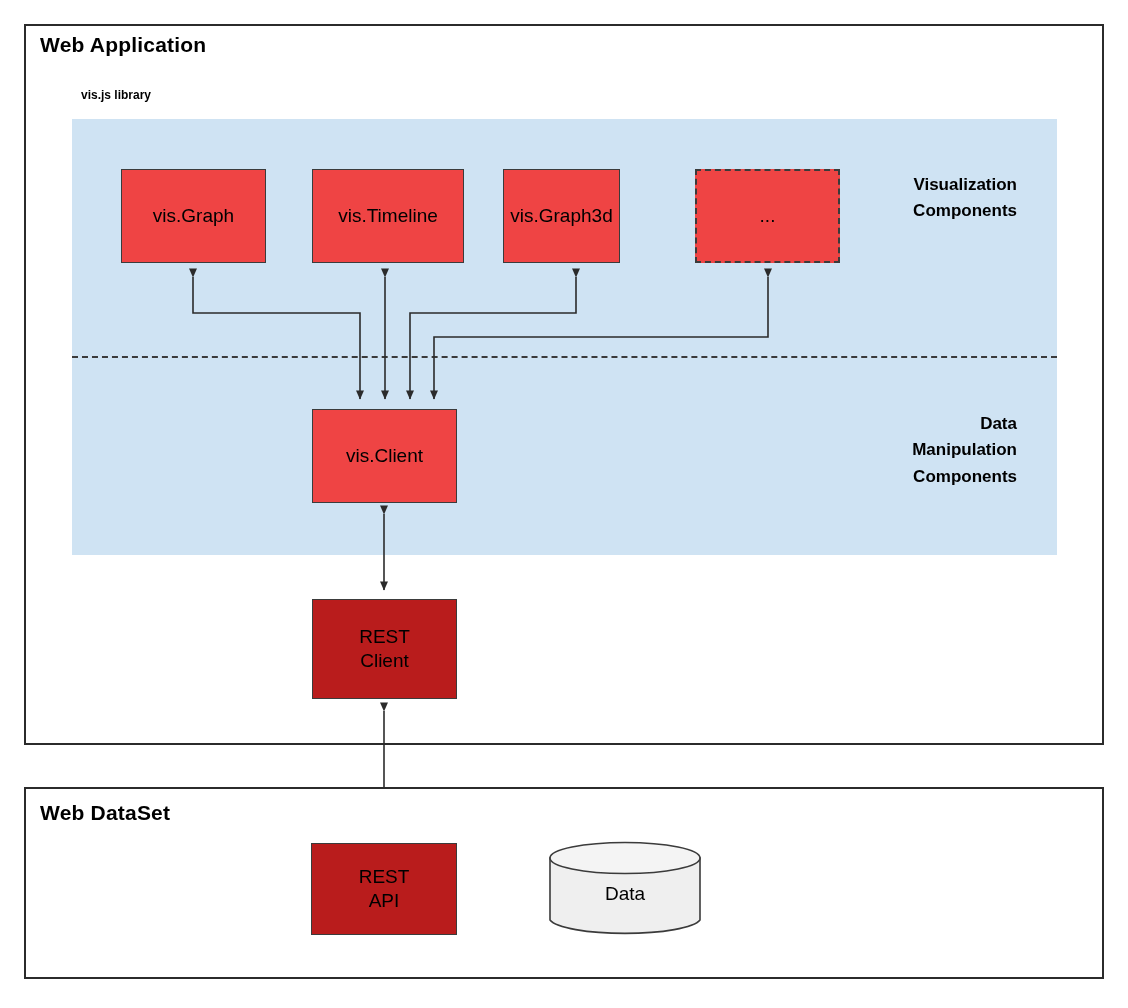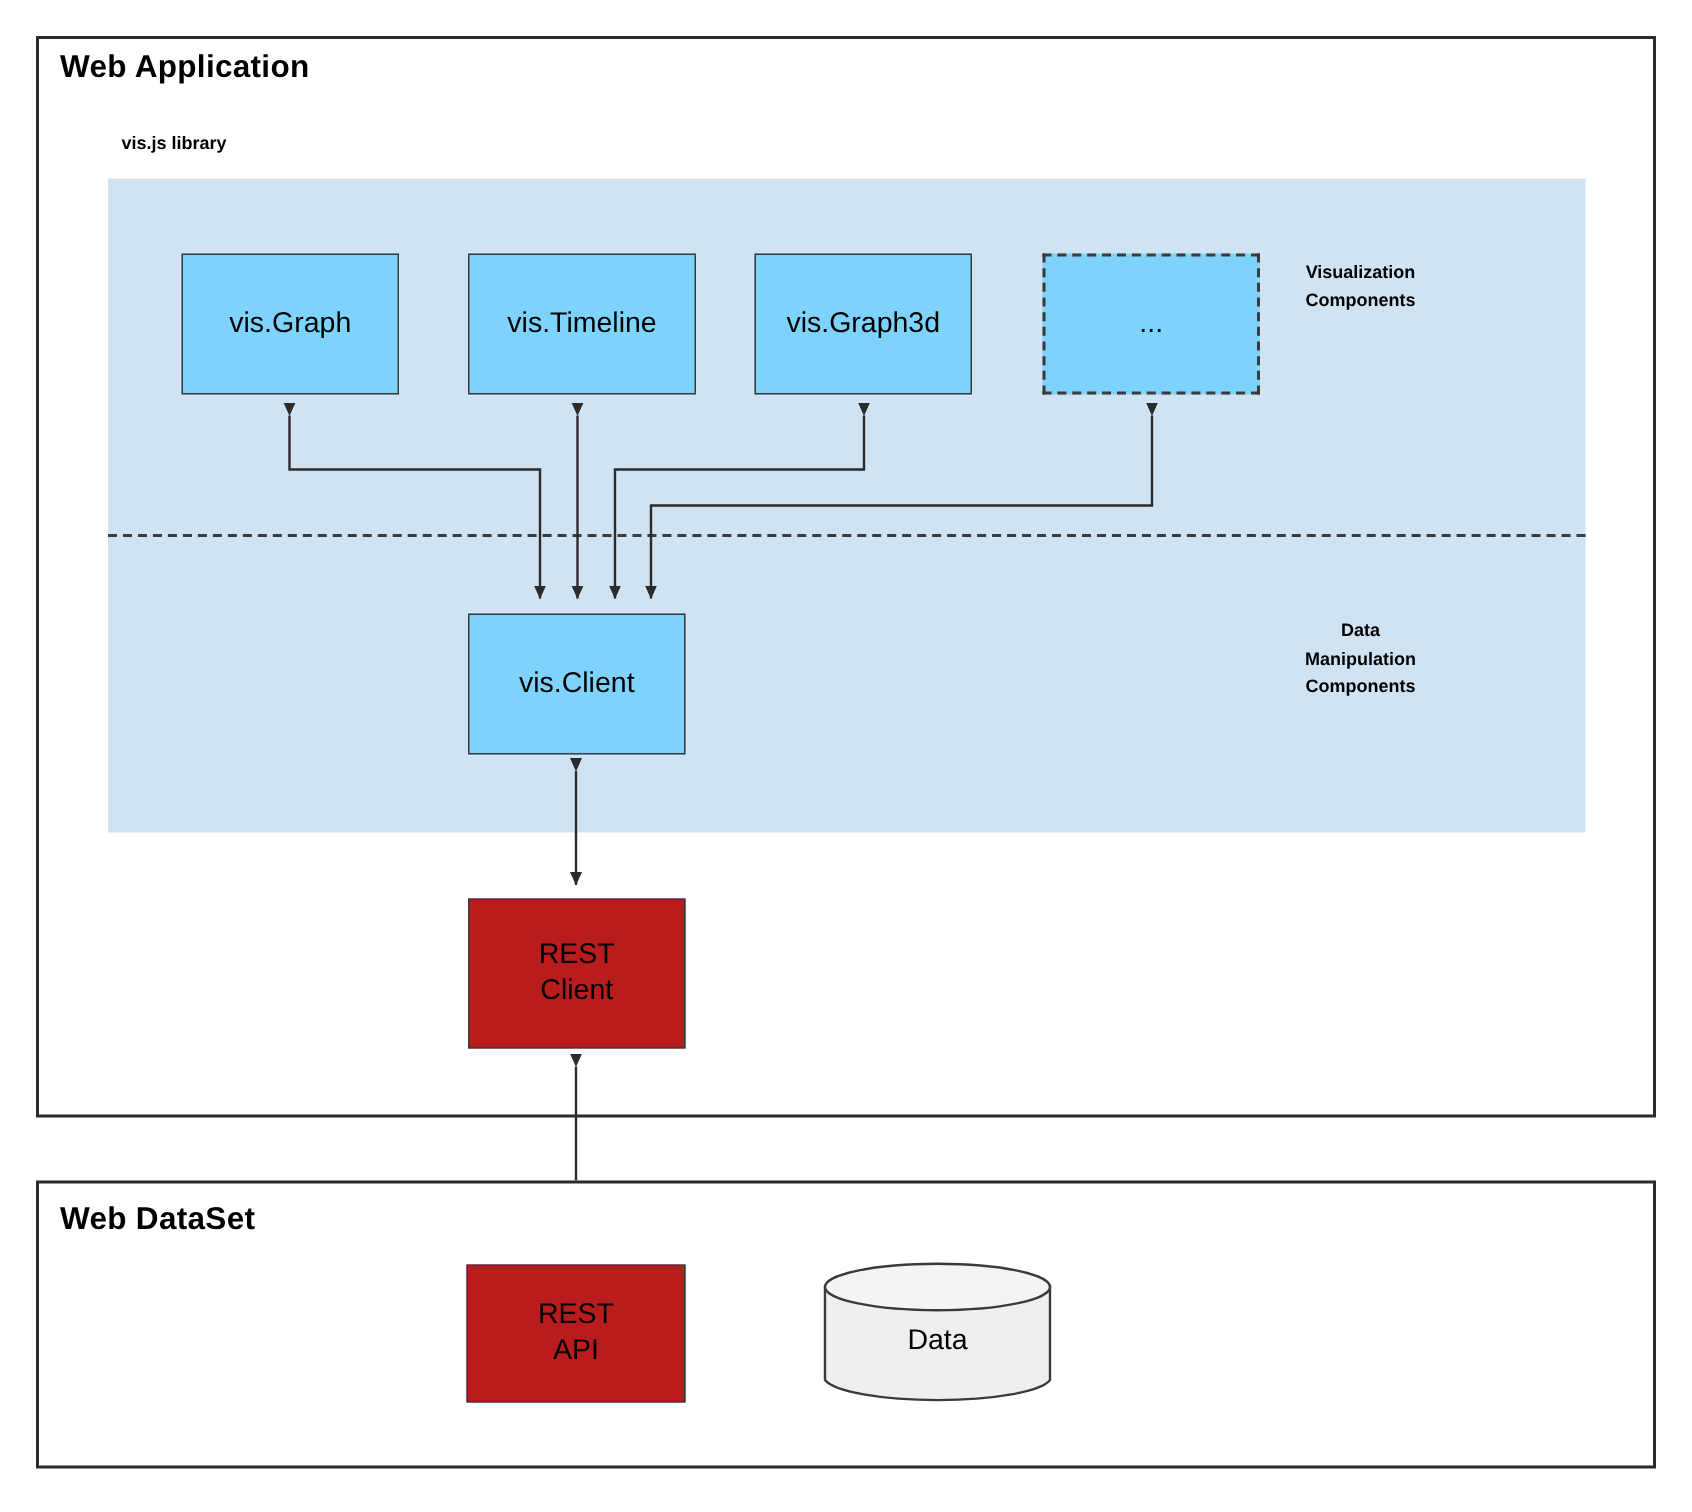--- a/index.html
+++ b/index.html
@@ -45,35 +45,35 @@
   }
   .node-box {
     position: absolute;
     box-sizing: border-box;
     display: flex;
     align-items: center;
     justify-content: center;
     text-align: center;
     font-size: 19px;
     line-height: 1.25;
-    background: #7dd3fc;
+    background: #ef4444;
     border: 1.5px solid #3b3b3b;
   }
   .node-box.dashed {
     border: 2px dashed #3b3b3b;
   }
   .node-box.gray {
     background: #b91c1c;
     border: 1.5px solid #3b3b3b;
   }
   .group-label {
     position: absolute;
-    font-size: 12px;
+    font-size: 17px;
     font-weight: bold;
-    text-align: center;
+    text-align: right;
     line-height: 1.55;
     white-space: pre-line;
   }
   .cylinder {
     position: absolute;
   }
   .cyl-label {
     position: absolute;
     font-size: 19px;
     text-align: center;
@@ -141,21 +141,21 @@
   </svg>
 
   <div class="node-box" style="left:121px; top:169px; width:145px; height:94px;">
     <span>vis.Graph</span>
   </div>
 
   <div class="node-box" style="left:312px; top:169px; width:152px; height:94px;">
     <span>vis.Timeline</span>
   </div>
 
-  <div class="node-box" style="left:503px; top:169px; width:145px; height:94px;">
+  <div class="node-box" style="left:503px; top:169px; width:117px; height:94px;">
     <span>vis.Graph3d</span>
   </div>
 
   <div class="node-box dashed" style="left:695px; top:169px; width:145px; height:94px;">
     <span>...</span>
   </div>
 
   <div class="node-box" style="left:312px; top:409px; width:145px; height:94px;">
     <span>vis.Client</span>
   </div>

